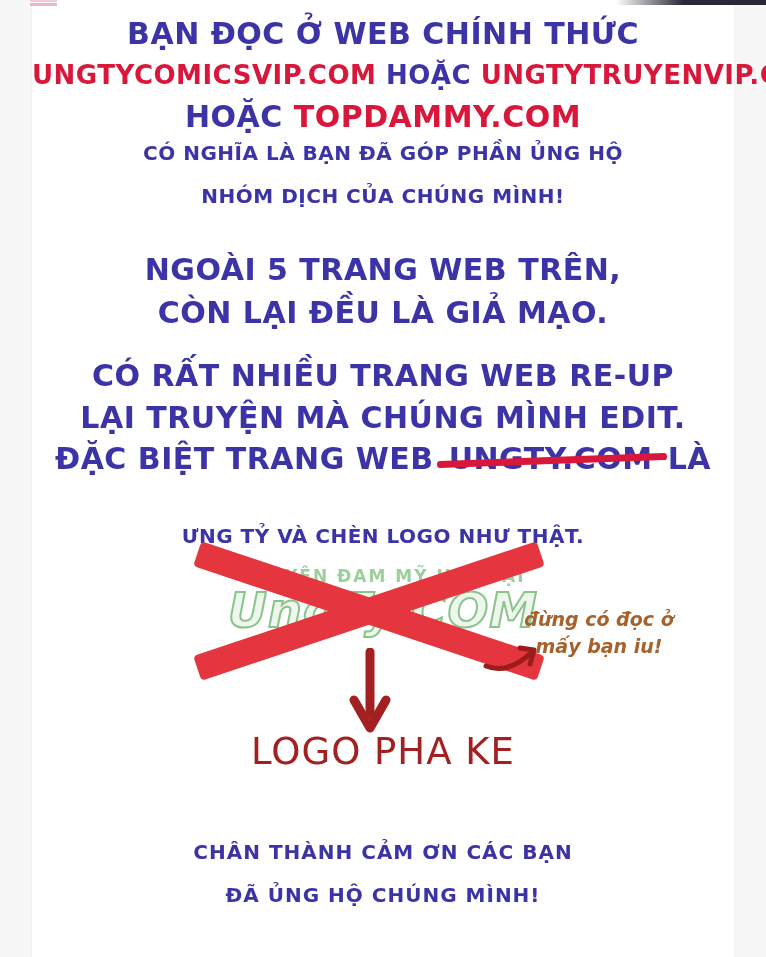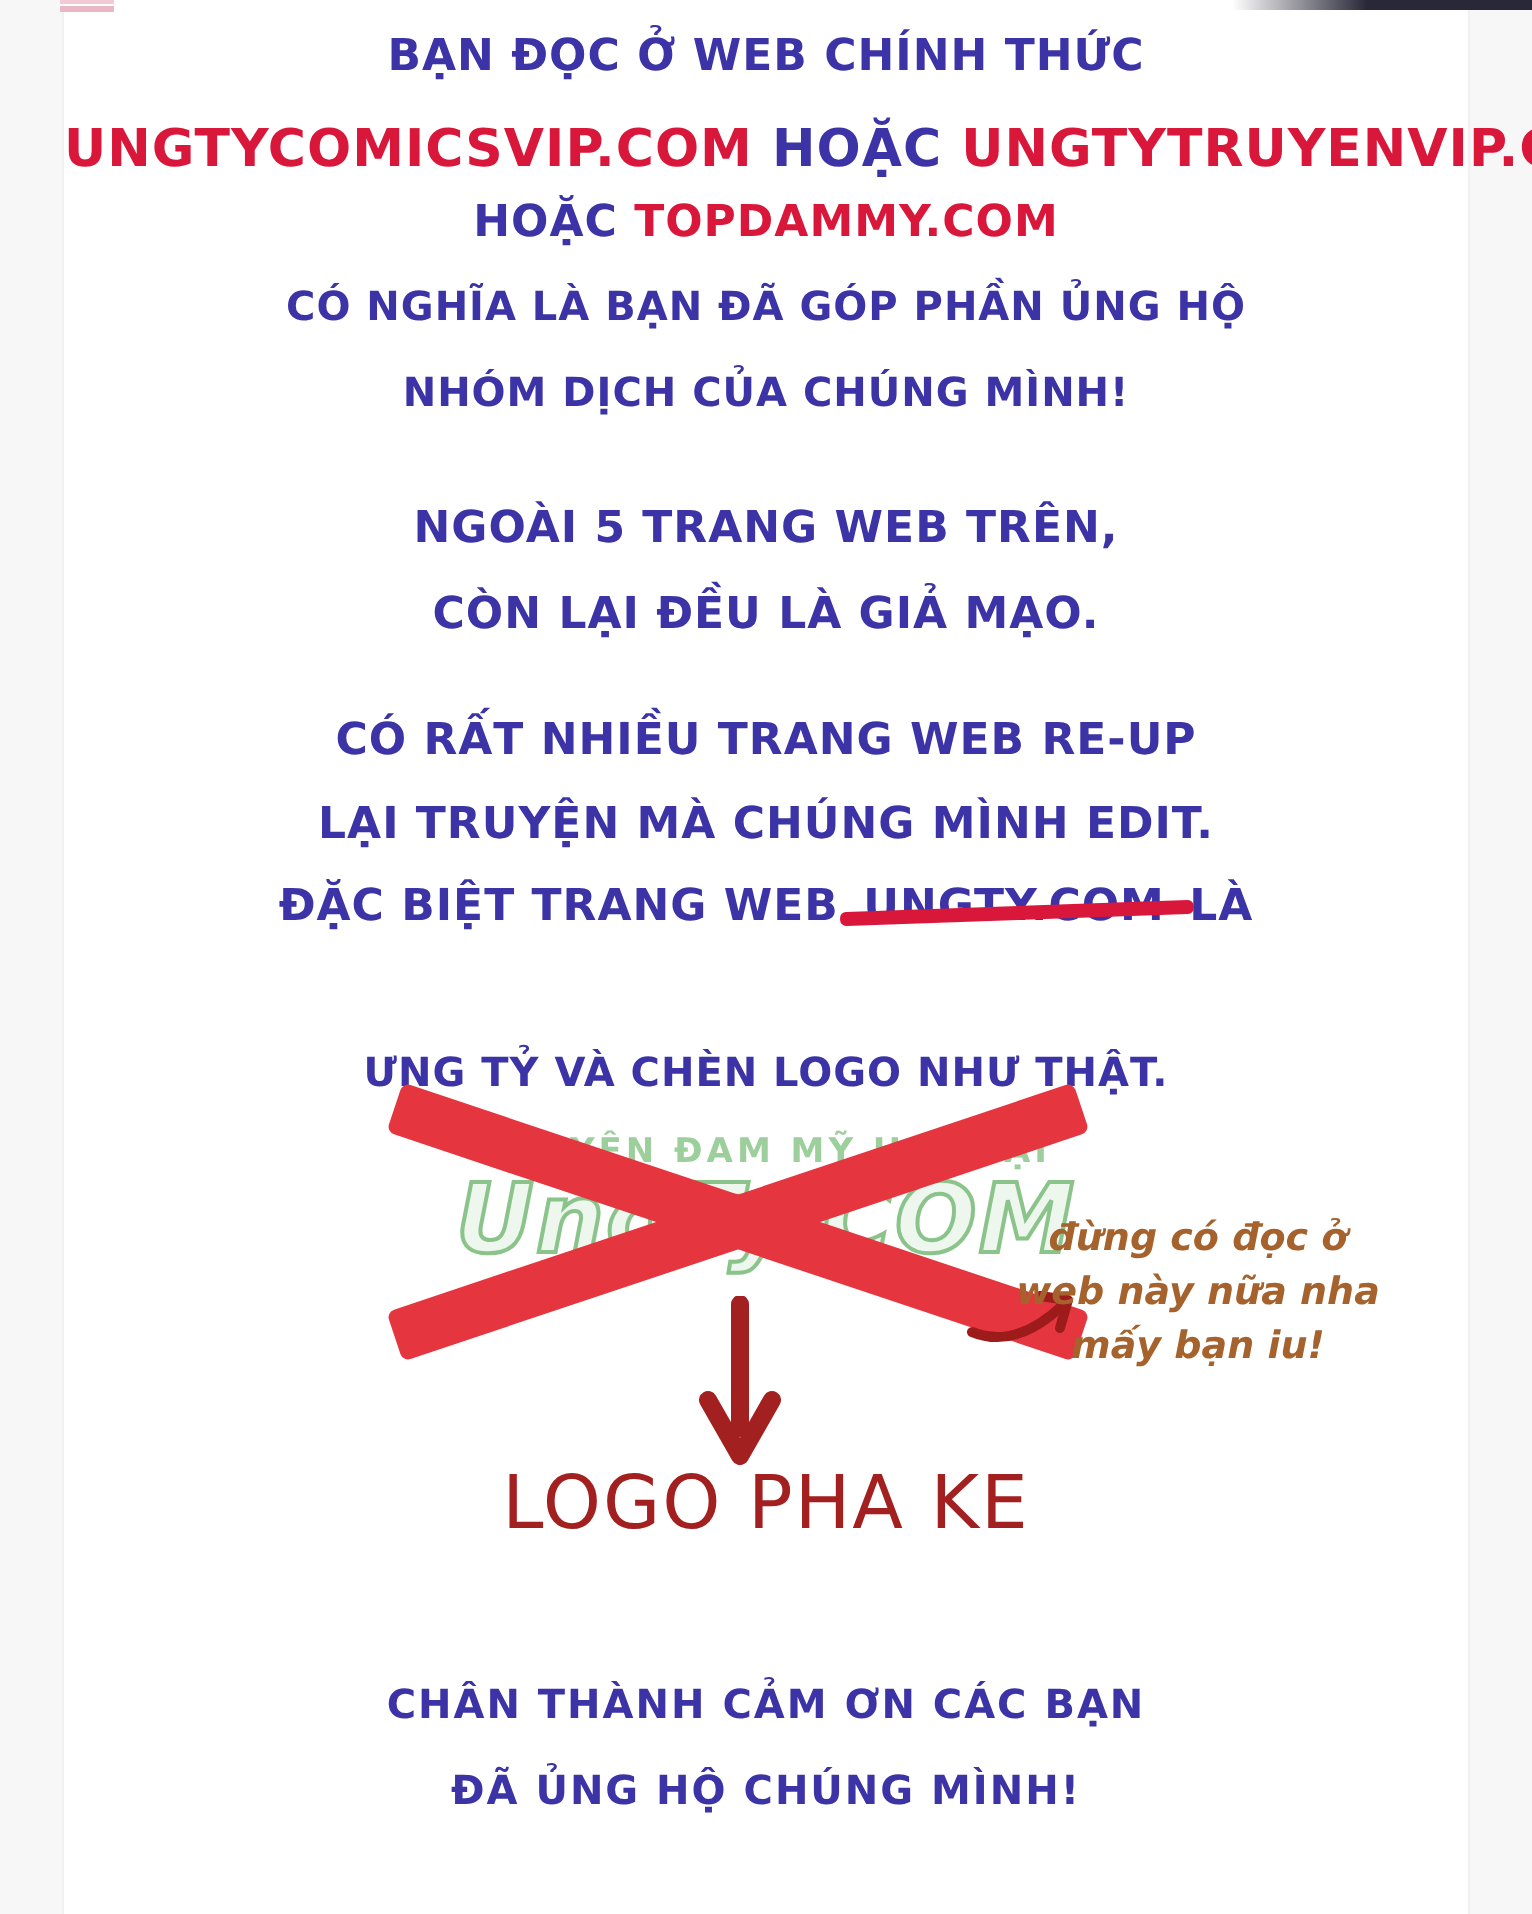--- a/index.html
+++ b/index.html
@@ -20,21 +20,21 @@
   .topbar { position:absolute; top:0; right:0; width:150px; height:5px;
     background:linear-gradient(to right, rgba(40,40,56,0), #282838 45%); }
   
   .sliver { position:absolute; top:0; left:30px; width:27px; height:6px;
     background:repeating-linear-gradient(to bottom,#f2c9d4 0 2px,#ffffff 2px 3px,#e9b7c6 3px 6px); }
 
   .line { position:absolute; left:32px; right:32px; text-align:center;
     font-weight:bold; letter-spacing:.5px; white-space:nowrap; }
   .blue { color:#3b33a6; }
   .red  { color:#d8173a; }
-  .fs30 { font-size:22px; }
+  .fs30 { font-size:30px; }
   .fs29 { font-size:20px; }
   .fs26 { font-size:26px; }
 
   .strike-wrap { position:relative; display:inline-block; padding:0 4px; }
   .strike-bar { position:absolute; left:-8px; right:-10px; top:46%; height:7px;
     background:#d8173a; border-radius:3px; transform:rotate(-2deg); }
 
   
   .logo-tagline { position:absolute; left:32px; right:32px; top:566px; text-align:center;
     font-weight:bold; font-size:17px; letter-spacing:2px; color:#9ccf9c; }
@@ -87,21 +87,20 @@
   <div class="x-bar a"></div>
   <div class="x-bar b"></div>
 
   <svg class="arrow-svg" style="left:482px;top:628px" width="70" height="52" viewBox="0 0 70 52">
     <path d="M4,38 Q26,47 50,24" fill="none" stroke="#9e1b1b" stroke-width="5" stroke-linecap="round"></path>
     <path d="M38,20 L52,22 L48,36" fill="none" stroke="#9e1b1b" stroke-width="5" stroke-linecap="round" stroke-linejoin="round"></path>
   </svg>
 
   <div class="annotation">
     <div>đừng có đọc ở</div>
-    <div>web này nữa nha</div>
     <div>mấy bạn iu!</div>
   </div>
 
   <svg class="arrow-svg" style="left:346px;top:648px" width="48" height="86" viewBox="0 0 48 86">
     <path d="M24,4 L24,66" fill="none" stroke="#a32020" stroke-width="9" stroke-linecap="round"></path>
     <path d="M8,52 L24,80 L40,52" fill="none" stroke="#a32020" stroke-width="9" stroke-linecap="round" stroke-linejoin="round"></path>
   </svg>
 
   <div class="logo-caption">LOGO PHA KE</div>
 

